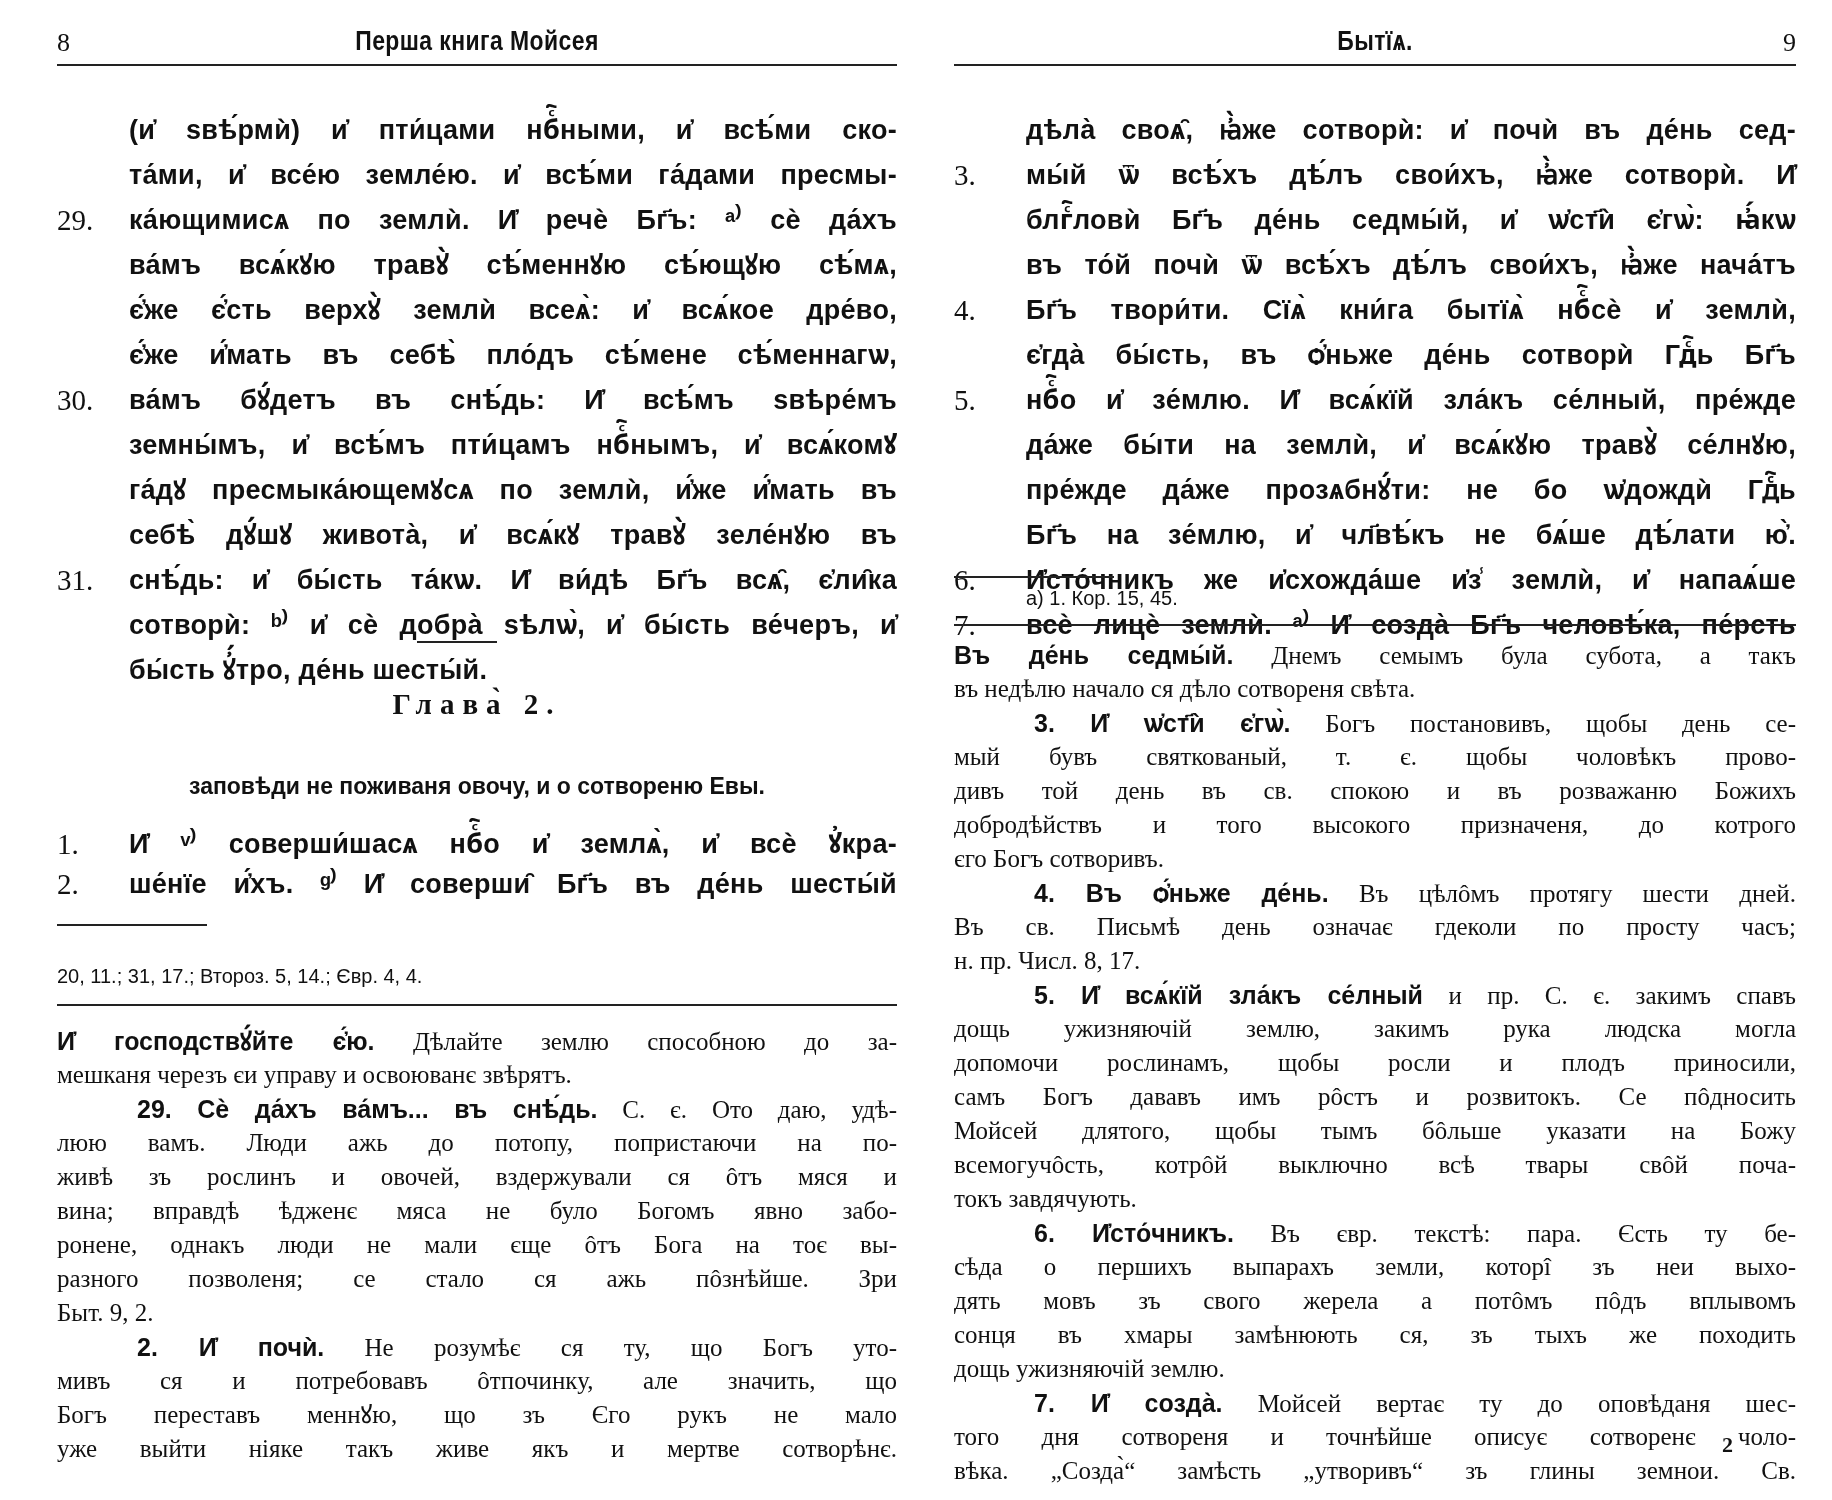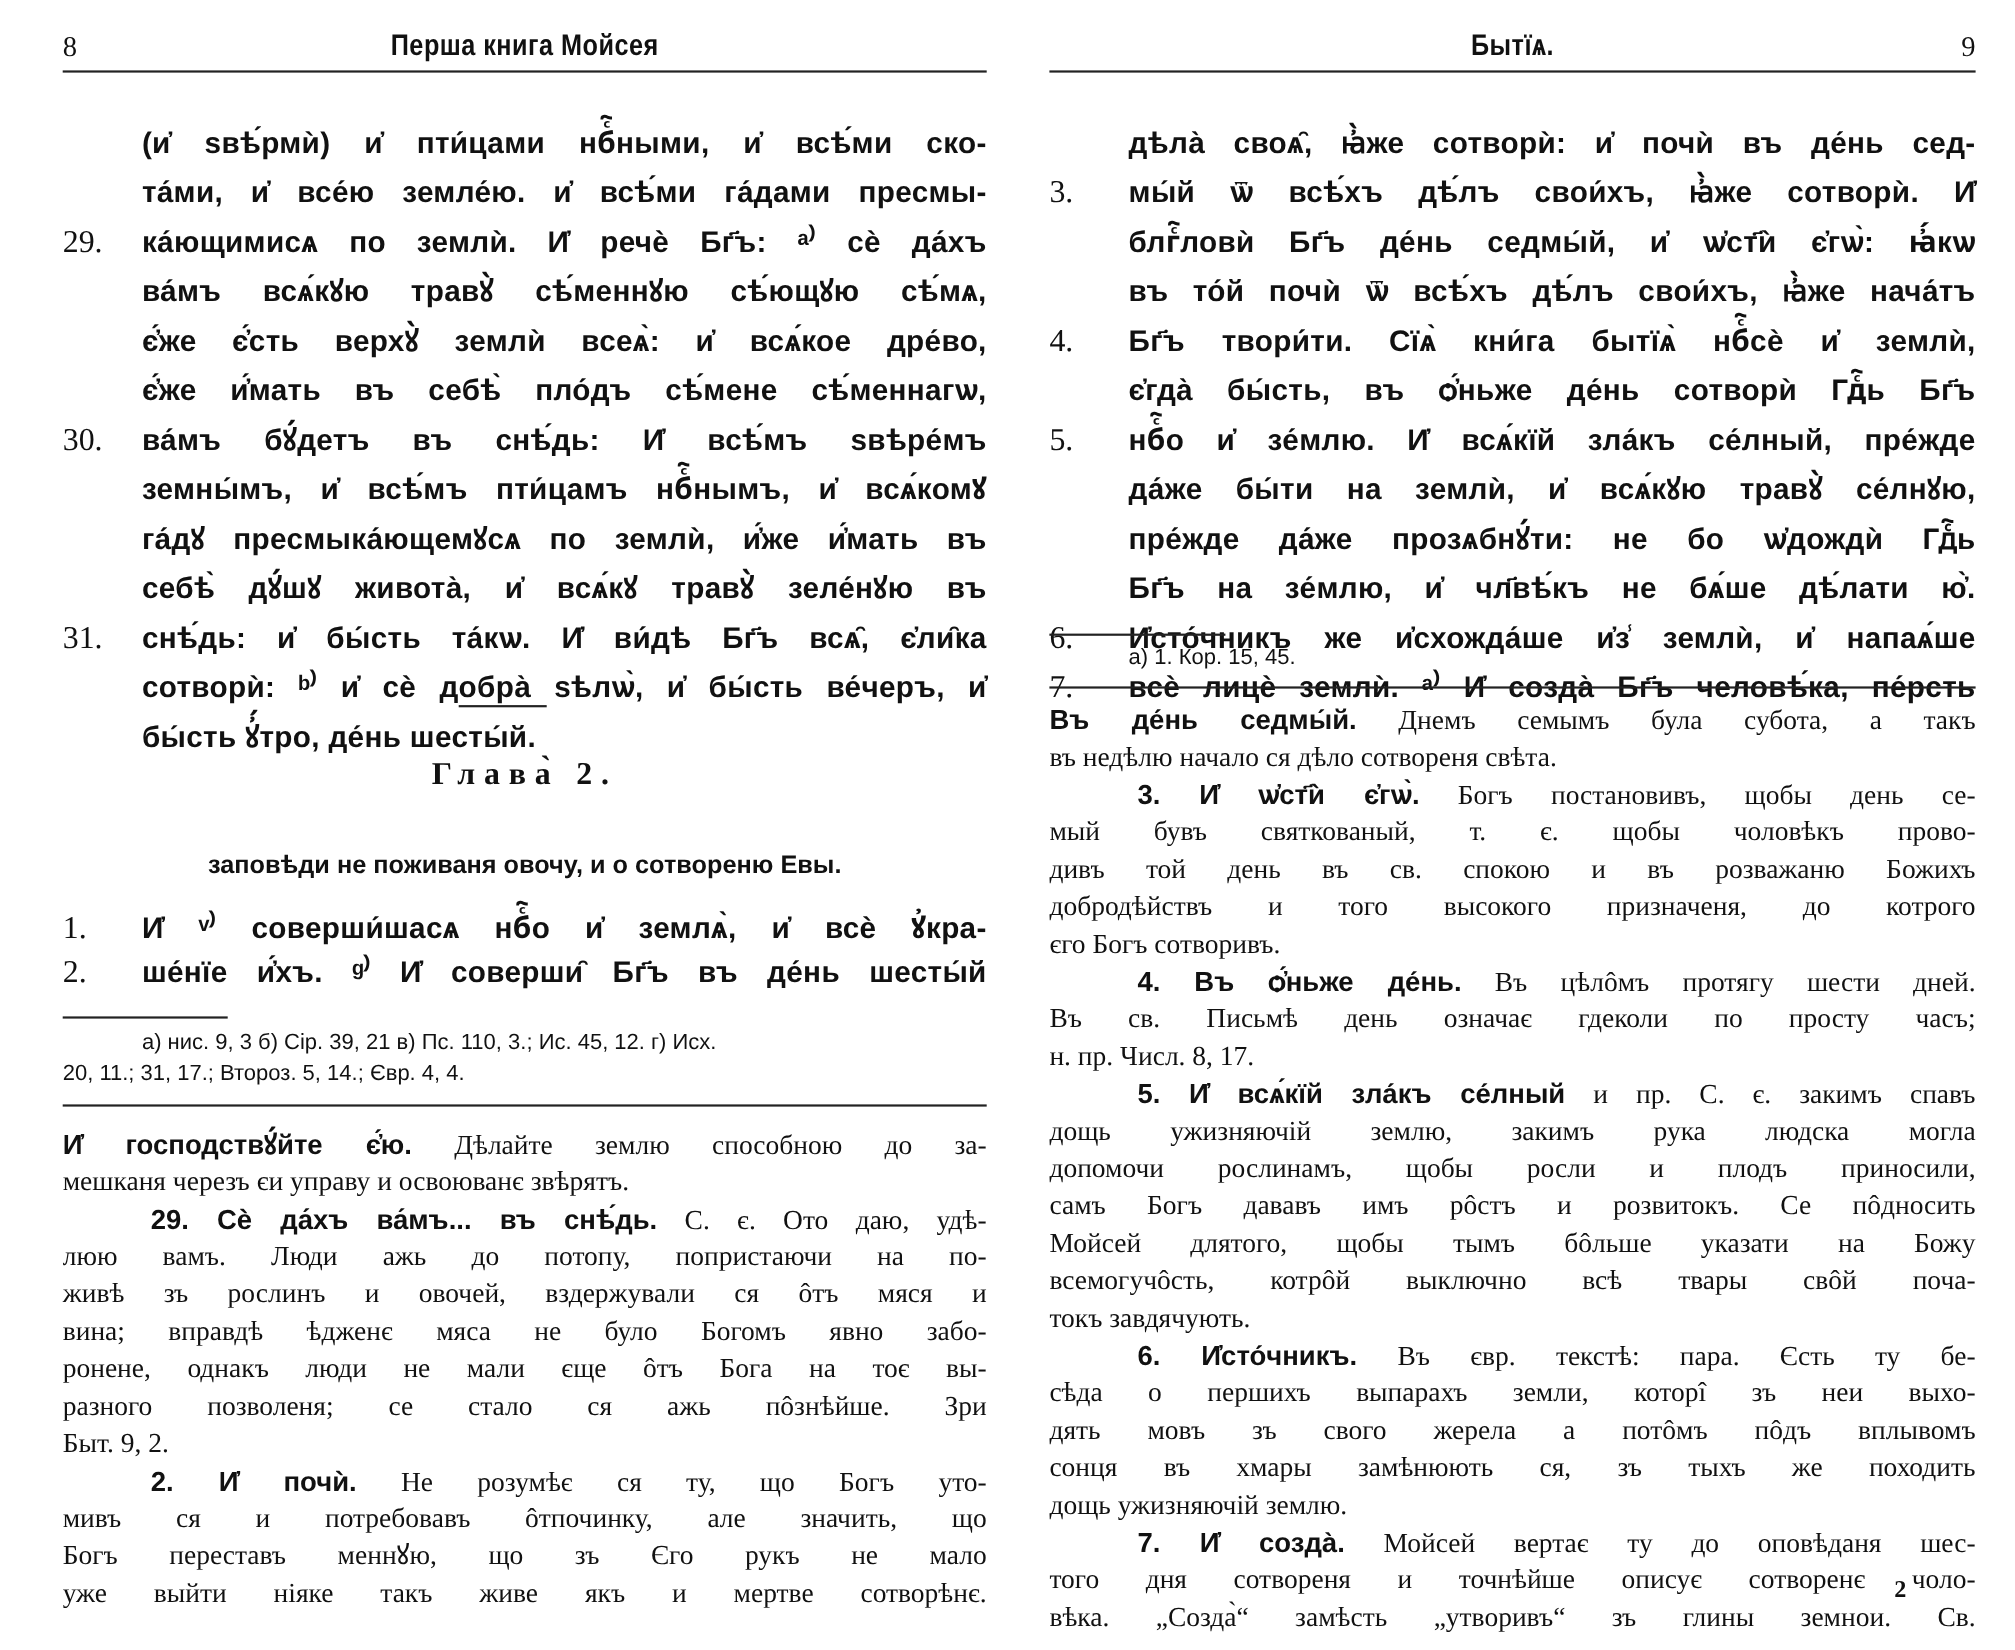--- a/index.html
+++ b/index.html
@@ -104,21 +104,20 @@
         <span class="vn">1.</span>
         <span class="vt">И҆ ᵛ⁾ соверши́шасѧ нбⷭ҇о и҆ землѧ̀, и҆ всѐ ꙋ҆кра-</span>
       </div>
       <div class="vline" style="top: 862px;">
         <span class="vn">2.</span>
         <span class="vt">ше́нїе и҆́хъ. ᵍ⁾ И҆ соверши̑ Бг҃ъ въ де́нь шесты́й</span>
       </div>
     </div>
 
   <div class="small-rule" style="top:924px;left:0;width:150px;"></div>
-  <div class="fn" style="top:934px;left:72px">а) нис. 9, 3  б) Сір. 39, 21  в) Пс. 110, 3.; Ис. 45, 12.  г) Исх.</div>
   <div class="fn" style="top:962px;left:0">20, 11.; 31, 17.; Второз. 5, 14.; Євр. 4, 4.</div>
   <div class="hrule" style="top:1004px"></div>
 
   <div id="lcm">
       <div class="cm" style="top: 1024px;"><b>И҆ господствꙋ́йте є҆́ю.</b><span> Дѣлайте землю способною до за-</span></div>
       <div class="cm last" style="top: 1058px;"><span>мешканя черезъ єи управу и освоюванє звѣрятъ.</span></div>
       <div class="cm ind" style="top: 1092px;"><b>29. Сѐ да́хъ ва́мъ... въ снѣ́дь.</b><span> С. є. Ото даю, удѣ-</span></div>
       <div class="cm" style="top: 1126px;"><span>люю вамъ. Люди ажь до потопу, попристаючи на по-</span></div>
       <div class="cm" style="top: 1160px;"><span>живѣ зъ рослинъ и овочей, вздержували ся ôтъ мяся и</span></div>
       <div class="cm" style="top: 1194px;"><span>вина; вправдѣ ѣдженє мяса не було Богомъ явно забо-</span></div>

